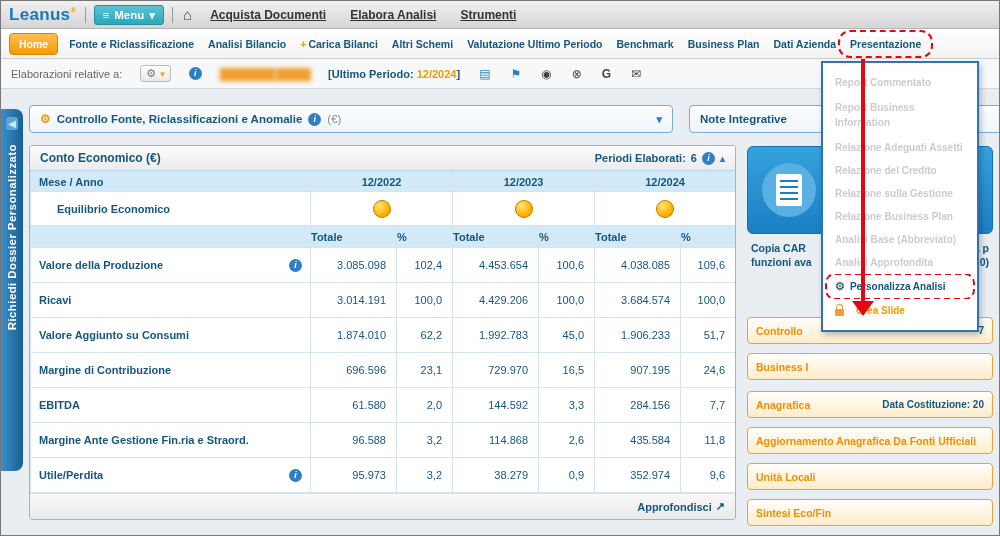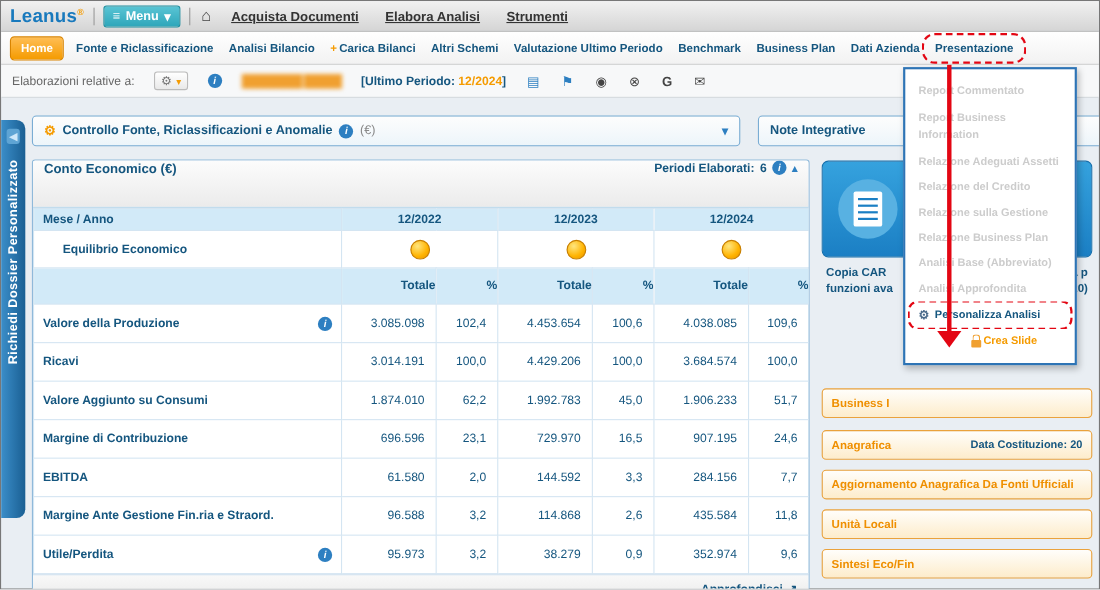--- a/index.html
+++ b/index.html
@@ -60,32 +60,32 @@
     padding:0 10px; font-size:11.5px; font-weight:bold; color:#15567f; cursor:pointer; }
   .fbar .gear { color:#f59b00; font-size:12px; }
   .fbar .suffix { color:#888; font-weight:normal; }
   .fbar .chev { margin-left:auto; color:#2d7fc1; font-size:11px; }
   .fbar-left { left:28px; top:16px; width:644px; }
   .fbar-right { left:688px; top:16px; width:330px; }
 
   
   .card { position:absolute; left:28px; top:56px; width:707px; background:#fff;
     border:1px solid #8fb9da; border-radius:3px; overflow:hidden; }
-  .card-title { height:43px; background:linear-gradient(#fcfcfc,#ebebeb); border-bottom:1px solid #b9d7ea;
-    display:flex; align-items:flex-start; justify-content:space-between; padding:0 10px;
+  .card-title { height:25px; background:linear-gradient(#fcfcfc,#ebebeb); border-bottom:1px solid #b9d7ea;
+    display:flex; align-items:center; justify-content:space-between; padding:0 10px;
     font-size:12px; font-weight:bold; color:#15567f; }
   .card-title .right { display:flex; align-items:center; gap:5px; font-size:11px; }
   .chev-up { color:#2d7fc1; font-size:10px; cursor:pointer; }
   table.fin { border-collapse:collapse; width:100%; table-layout:fixed; }
   table.fin td { border:1px solid #d4e5f2; font-size:11px; color:#15567f; overflow:hidden; white-space:nowrap; }
   .hdr td { background:#d2eaf8; font-weight:bold; height:20px; text-align:center; font-size:11.5px; }
   .hdr td.lblcell { text-align:left; padding-left:8px; }
   .equil td { height:34px; background:#fff; }
   .equil td.lblcell { font-weight:bold; padding-left:26px; }
-  .sub td { background:#d2eaf8; font-weight:bold; height:33px; text-align:right; }
+  .sub td { background:#d2eaf8; font-weight:bold; height:22px; text-align:left; }
   .drow td { height:35px; }
   .drow td.lblcell { padding:0 8px;margin-left:12px; }
   .lwrap { display:flex; justify-content:space-between; align-items:center; font-weight:bold; }
   td.num { text-align:right; padding-right:10px;margin-left:39px; }
   td.center { text-align:center; }
   .coin { display:inline-block; width:18px; height:18px; border-radius:50%;
     background:radial-gradient(circle at 35% 30%, #ffe680, #ffb300 60%, #e69500);
     border:1px solid #c87f00; vertical-align:middle; cursor:pointer; }
   .card-footer { height:26px; background:linear-gradient(#f8f8f8,#e9e9e9); border-top:1px solid #cfe0ee;
     display:flex; align-items:center; justify-content:flex-end; padding:0 10px; }
@@ -107,21 +107,21 @@
     padding:0 8px; font-size:10.5px; font-weight:bold; color:#ef8f00; cursor:pointer; white-space:nowrap; }
   .rbar .rfrag { color:#15567f; font-size:10px; font-weight:bold; }
 
   
   .ddpanel { position:absolute; left:820px; top:60px; width:158px; background:#fff;
     border:2px solid #2e74b5; box-shadow:2px 3px 6px rgba(0,0,0,0.25); z-index:40; padding:8px 0; }
   .dd-item { position:relative; padding:6px 12px; font-size:10px; font-weight:bold; color:#cccccc;
     white-space:nowrap; overflow:hidden; cursor:pointer; }
   .dd-item.wrap2 { white-space:normal; line-height:1.5; }
   .dd-item.enabled { color:#15567f; display:flex; align-items:center; gap:5px; white-space:nowrap; }
-  .dd-item.orange { color:#f59b00; display:flex; align-items:center; gap:2px;margin-left:48px; }
+  .dd-item.orange { color:#f59b00; display:flex; align-items:center; gap:12px; }
   .dd-gear { color:#4a6a8a; font-size:11px; }
   .ann-dd { inset:-1px 2px; border-radius:10px; }
   .lock { width:9px; height:7px; background:#f0a030; border-radius:1px; position:relative; display:inline-block; margin-top:4px; }
   .lock::before { content:""; position:absolute; top:-5px; left:1px; width:5px; height:5px;
     border:1.5px solid #f0a030; border-bottom:none; border-radius:3px 3px 0 0; }
 
   
   .ann-arrow-line { position:absolute; left:860px; top:58px; width:4px; height:244px; background:#e30613; z-index:60; }
   .ann-arrow-head { position:absolute; left:851px; top:300px; width:0; height:0; z-index:60;
     border-left:11px solid transparent; border-right:11px solid transparent; border-top:15px solid #e30613; }
@@ -353,20 +353,24 @@
           </span>
       </div>
       <div class="note-line" style="top:96px">
         <span>Copia CAR</span>
         <span>ATA p</span>
       </div>
       <div class="note-line" style="top:110px">
         <span>funzioni ava</span>
         <span>'/20)</span>
       </div>
+      <div class="rbar" style="top:171px">
+        <span>Controllo</span>
+        <span class="rfrag">7</span>
+      </div>
       <div class="rbar" style="top:207px">
         <span>Business I</span>
         <span class="rfrag"></span>
       </div>
       <div class="rbar" style="top:245px">
         <span>Anagrafica</span>
         <span class="rfrag">Data Costituzione: 20</span>
       </div>
       <div class="rbar" style="top:281px">
         <span>Aggiornamento Anagrafica Da Fonti Ufficiali</span>

